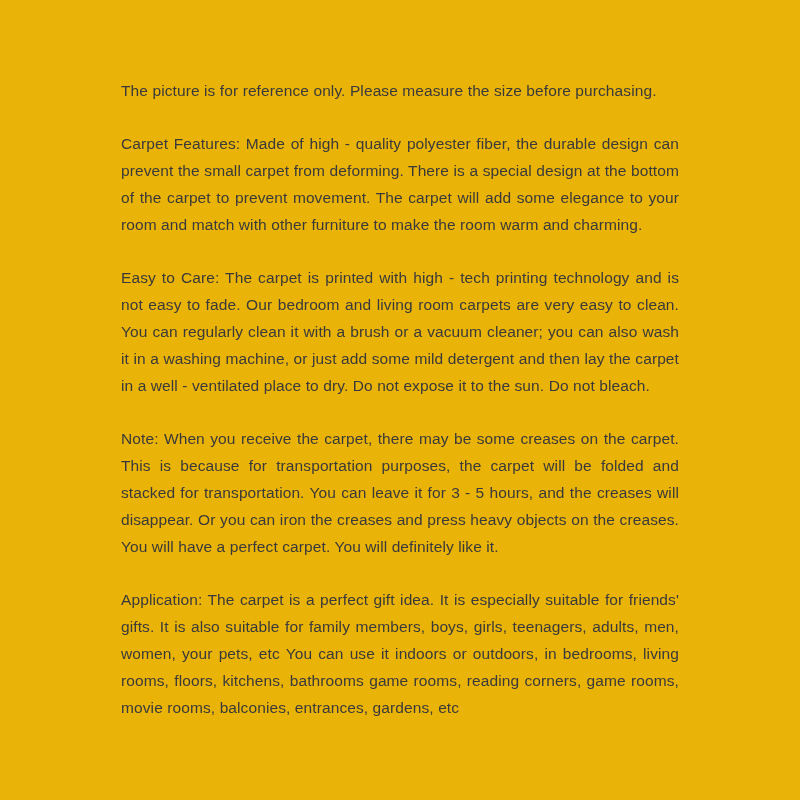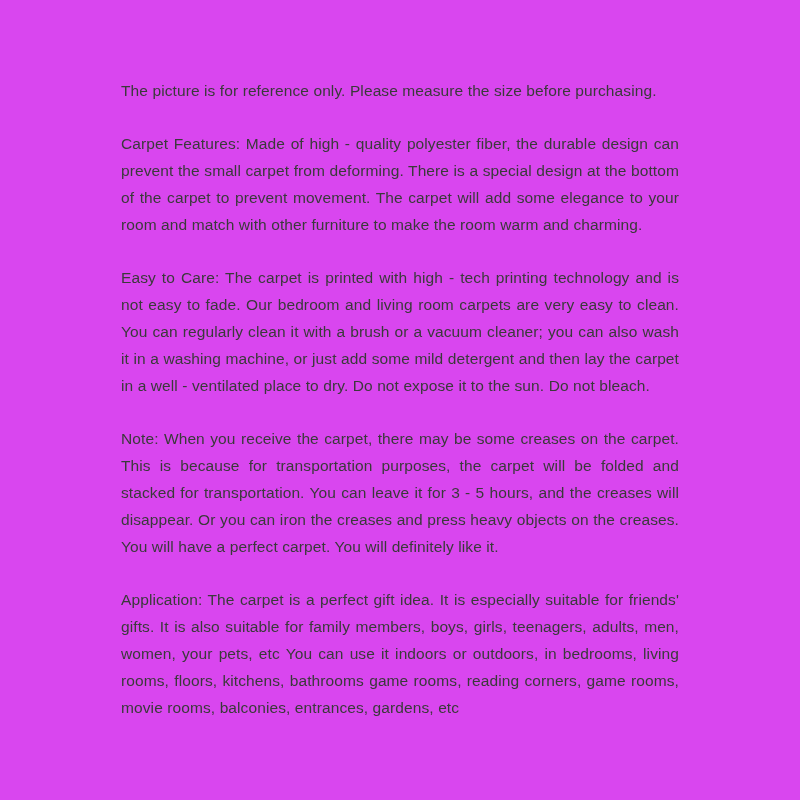--- a/index.html
+++ b/index.html
@@ -4,21 +4,21 @@
 <style>
   html, body {
     margin: 0;
     padding: 0;
     background: #ffffff;
   }
   .page {
     position: relative;
     width: 800px;
     height: 800px;
-    background: #d946ef;
+    background: #eab308;
     overflow: hidden;
     font-family: "Liberation Sans", "DejaVu Sans", sans-serif;
   }
   .text-block {
     position: absolute;
     left: 121px;
     top: 77px;
     width: 558px;
     color: #3a3a3a;
     font-size: 15.5px;

